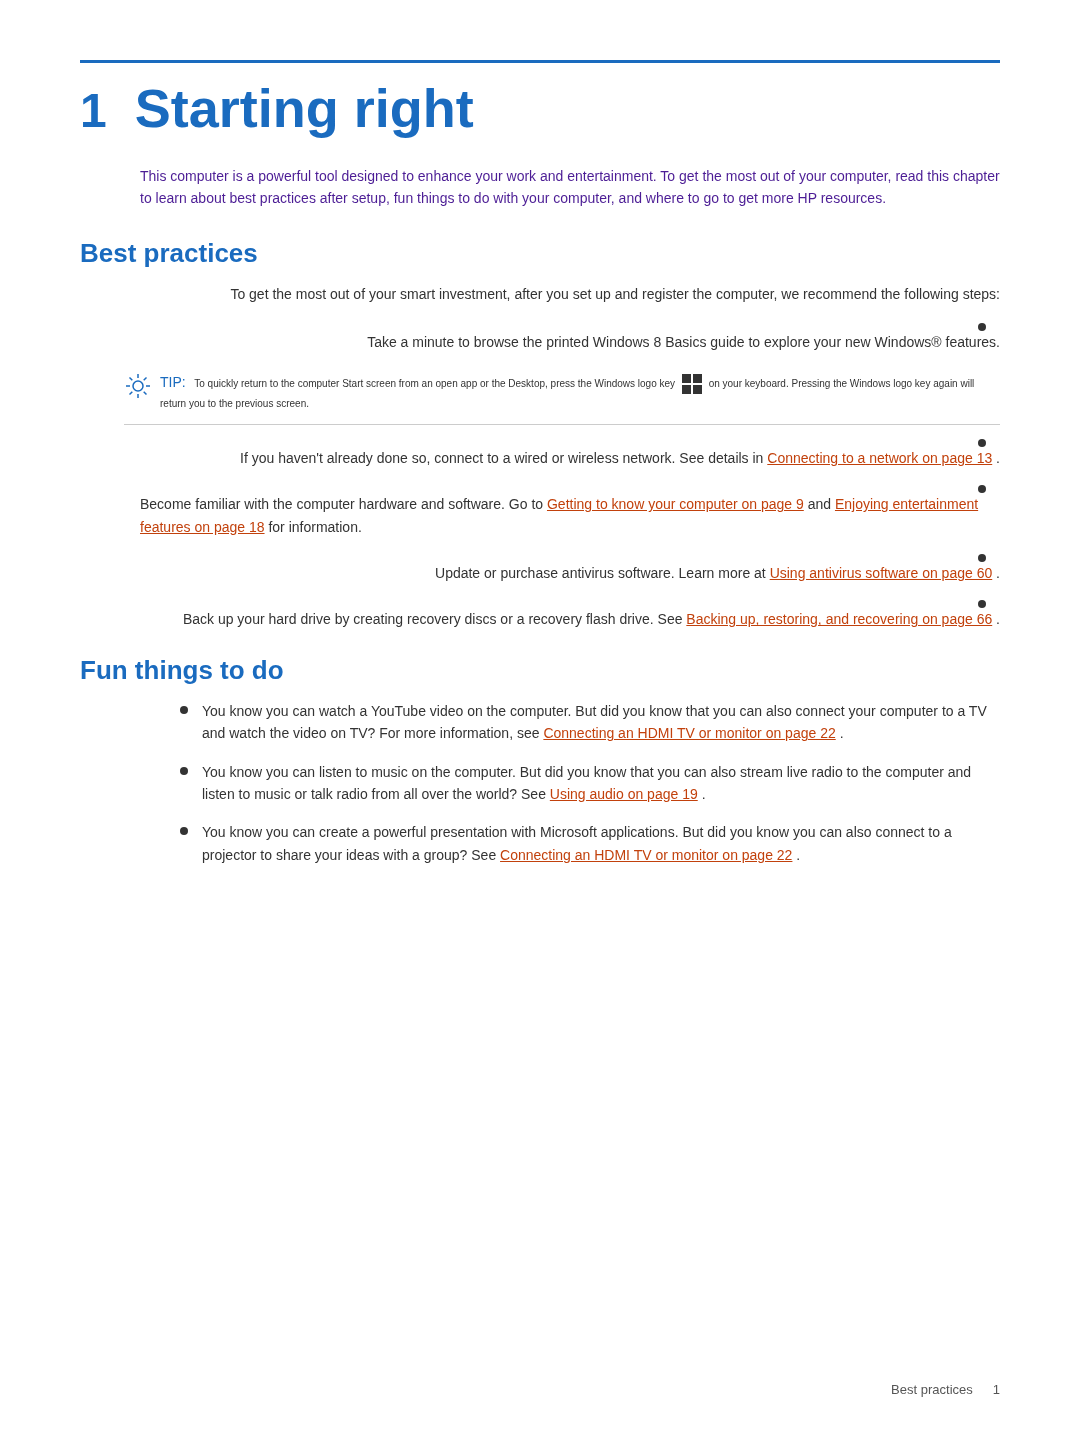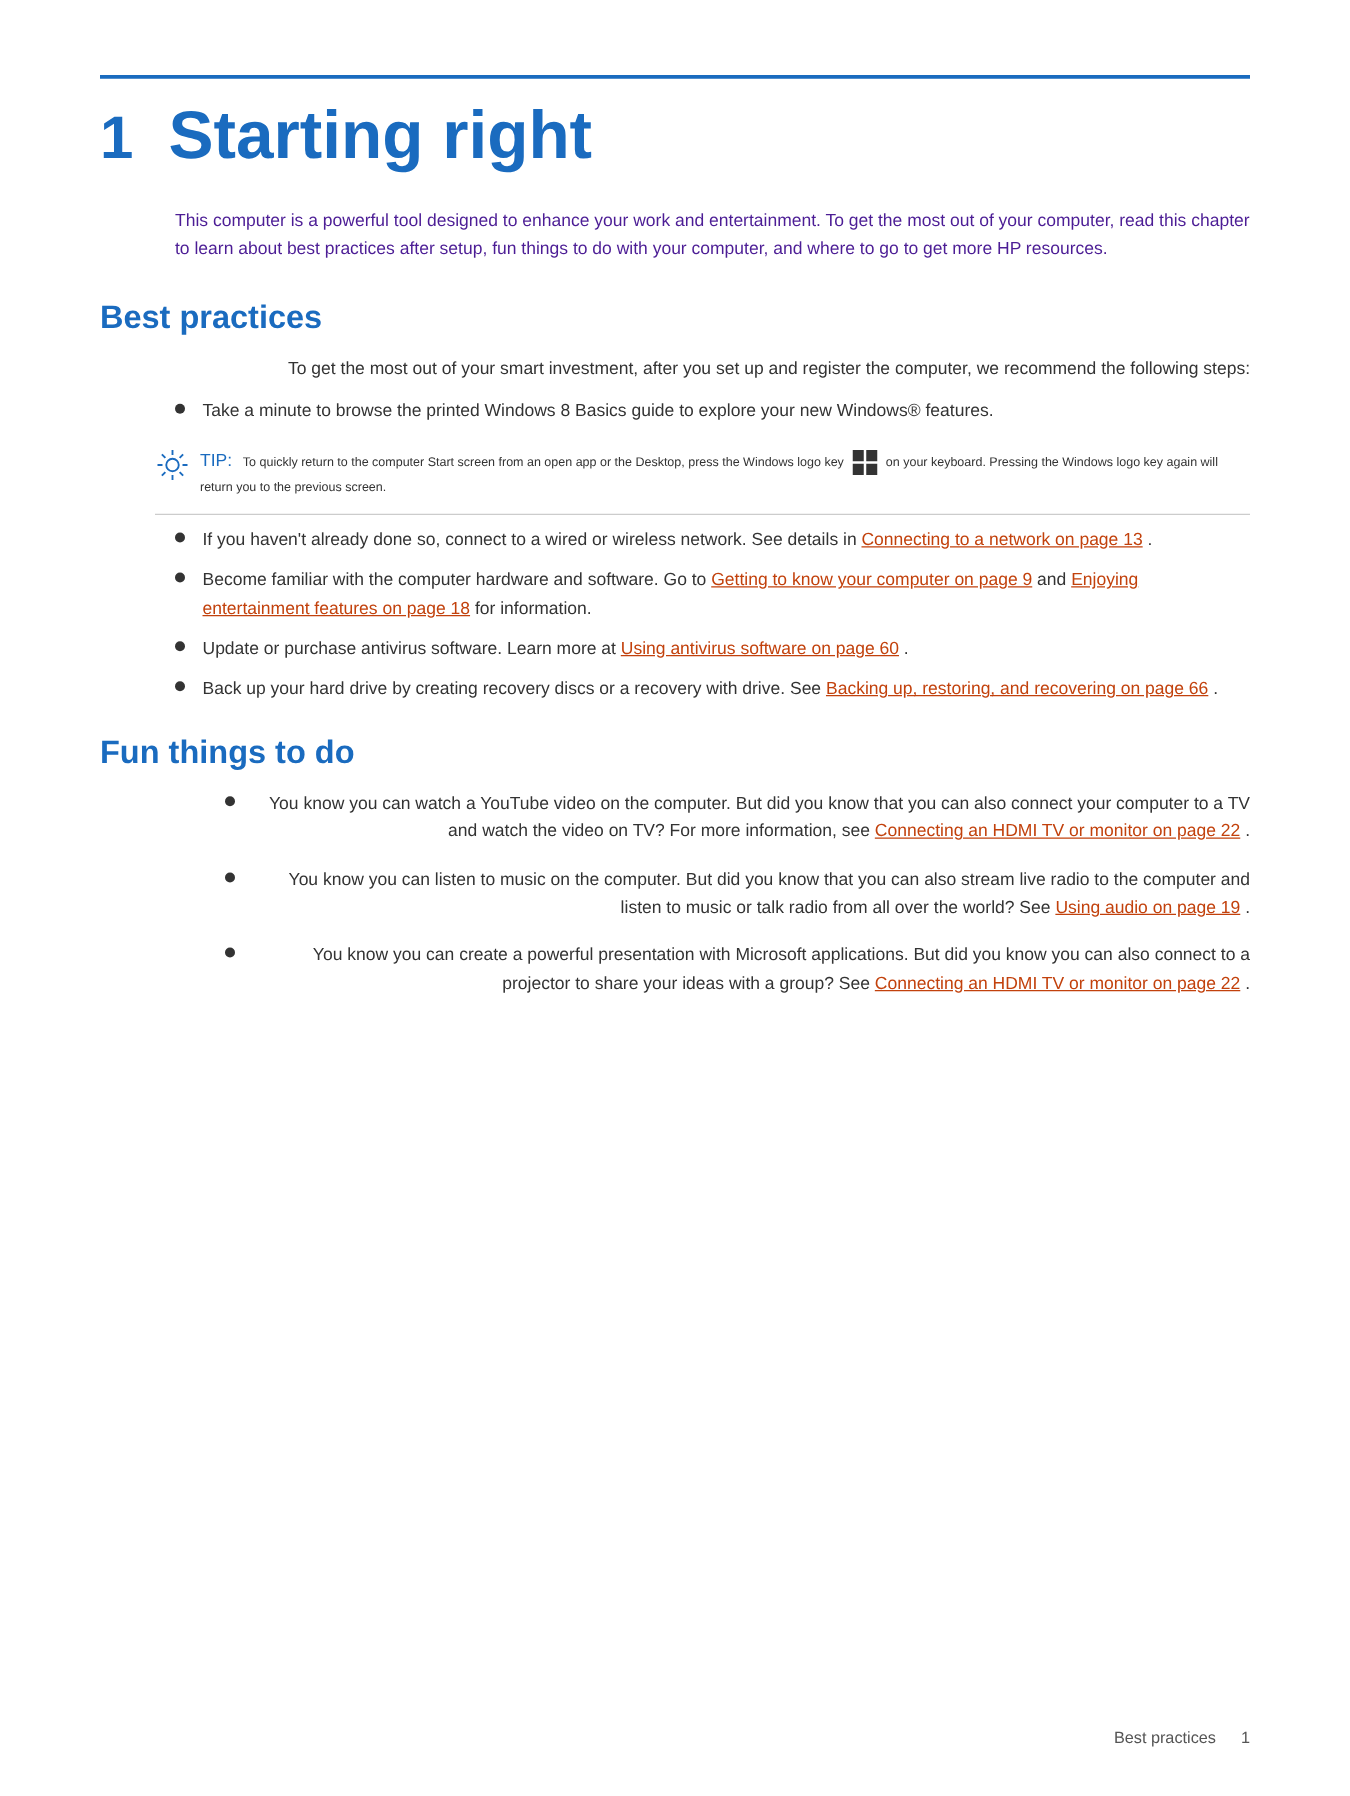--- a/index.html
+++ b/index.html
@@ -70,24 +70,25 @@
       text-align: right;
     }
 
     .bullet-list {
       list-style: none;
       margin-left: 60px;
     }
 
     .bullet-list li {
       display: flex;
-      align-items: flex-start;
+      align-items: flex-end;
       margin-bottom: 10px;
       line-height: 1.6;
       font-size: 14px;
+      flex-direction: column;
     }
 
     .bullet-dot {
       width: 8px;
       height: 8px;
       background: #333;
       border-radius: 50%;
       margin-top: 6px;
       margin-right: 14px;
       flex-shrink: 0;
@@ -172,21 +173,20 @@
       list-style: none;
       margin-left: 100px;
     }
 
     .fun-bullet-list li {
       display: flex;
       align-items: flex-start;
       margin-bottom: 16px;
       line-height: 1.6;
       font-size: 14px;
-      text-align: right;
     }
   </style>
 </head>
 <body>
 
 <div class="page">
   <div class="top-border"></div>
 
   <div class="chapter-header">
     <span class="chapter-number">1</span>
@@ -264,21 +264,21 @@
       <span class="bullet-content">
         <span>Update or purchase antivirus software. Learn more at</span>
         <a href="#">Using antivirus software on page 60</a>
         <span>.</span>
       </span>
     </li>
 
     <li>
       <span class="bullet-dot"></span>
       <span class="bullet-content">
-        <span>Back up your hard drive by creating recovery discs or a recovery with drive. See</span>
+        <span>Back up your hard drive by creating recovery discs or a recovery flash drive. See</span>
         <a href="#">Backing up, restoring, and recovering on page 66</a>
         <span>.</span>
       </span>
     </li>
   </ul>
 
   <div class="fun-section">
     <h2 class="section-title">Fun things to do</h2>
 
     <ul class="fun-bullet-list">

